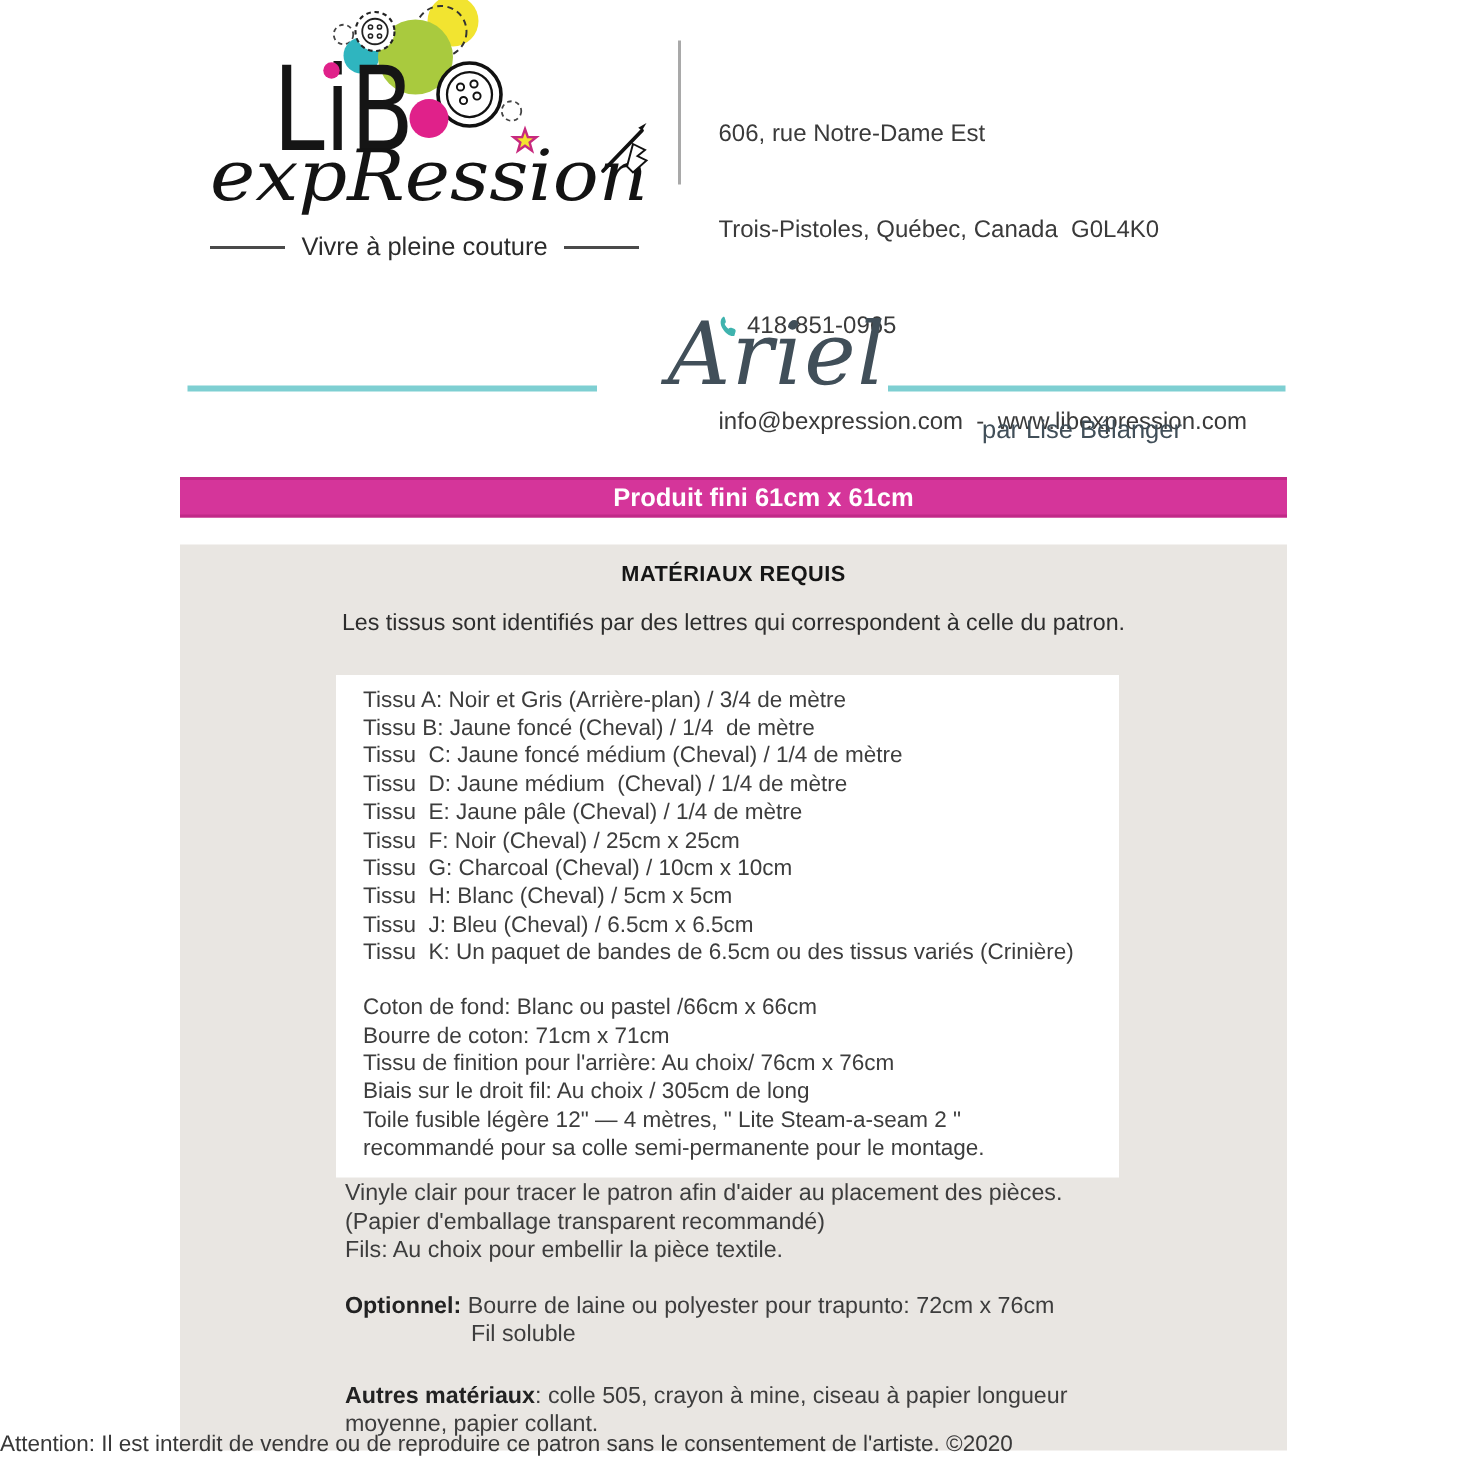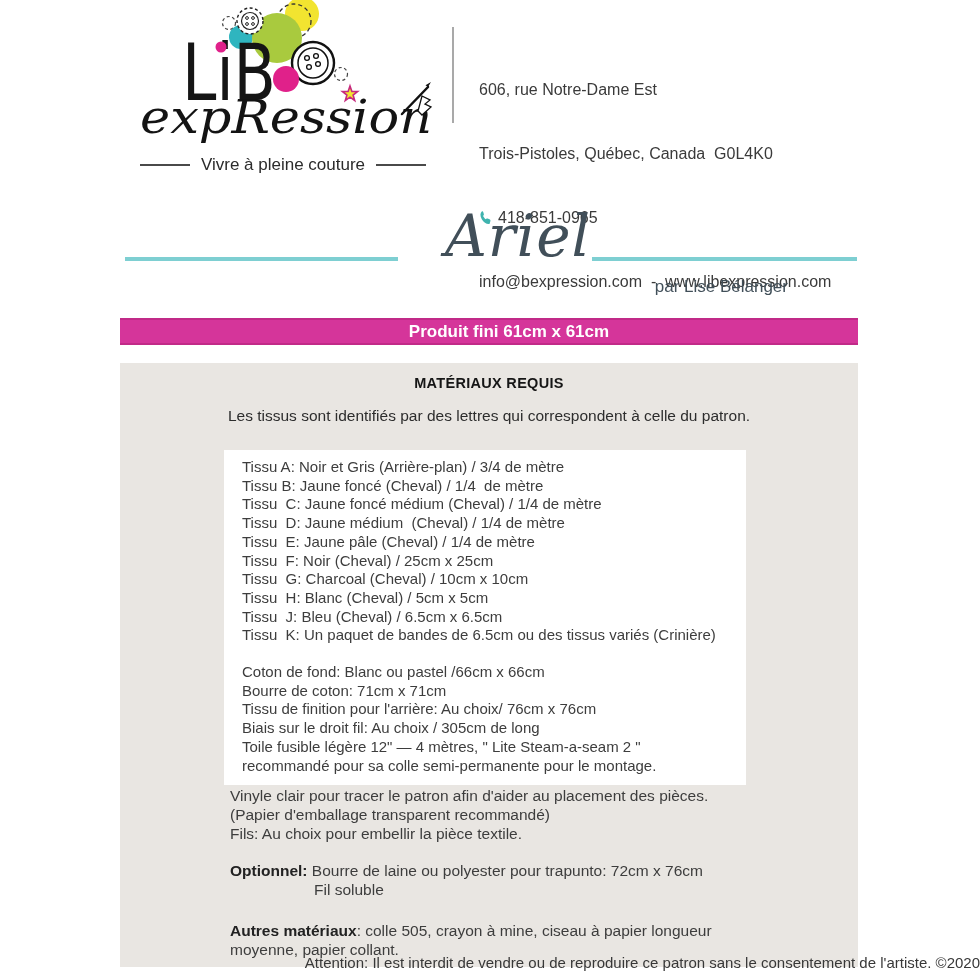--- a/index.html
+++ b/index.html
@@ -48,21 +48,21 @@
   .gap18{height:18px;}
 
   .notes{position:absolute;left:110px;top:423px;width:620px;}
   .notes .line,.optional .line,.autres{font-size:15.5px;line-height:19px;}
   .optional{position:absolute;left:110px;top:498px;width:560px;}
   .optional .indent{margin-left:84px;}
   .autres{position:absolute;left:110px;top:558px;width:516px;font-size:15.5px;
           line-height:19px;color:#3d3d3d;white-space:pre-wrap;}
   b{color:#222;}
 
-  .footer{position:absolute;left:0;top:954px;width:980px;text-align:right;
+  .footer{position:absolute;left:0;top:954px;width:980px;text-align:left;
           font-size:15px;color:#383838;white-space:pre-wrap;}
 </style>
 </head>
 <body>
 
 <div class="page">
 
   <svg class="logo-svg" viewBox="0 0 312 172" xmlns="http://www.w3.org/2000/svg">
     <g>
       <circle cx="176" cy="14" r="17" fill="#f2e430"></circle>

